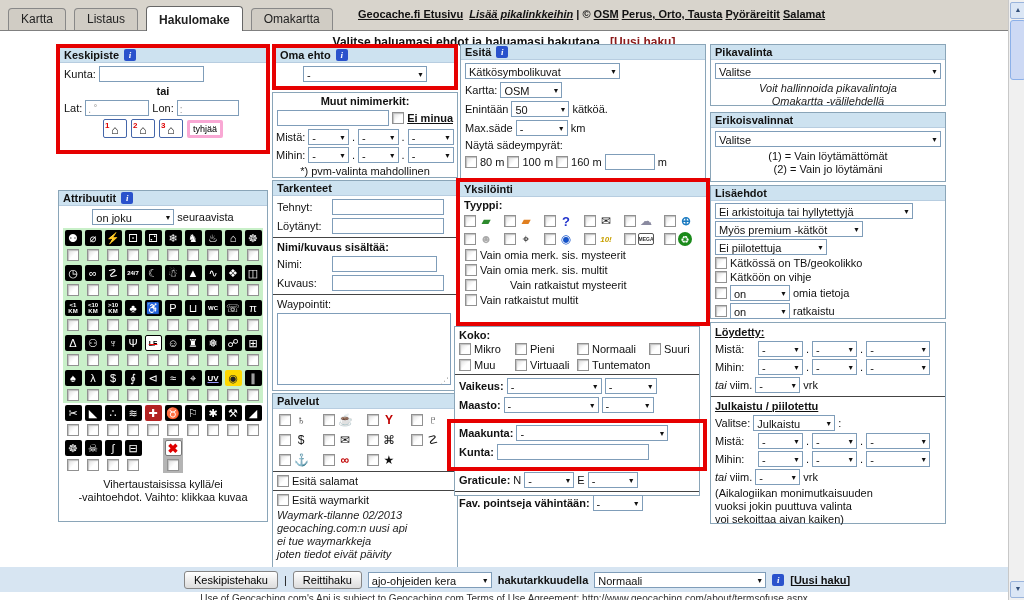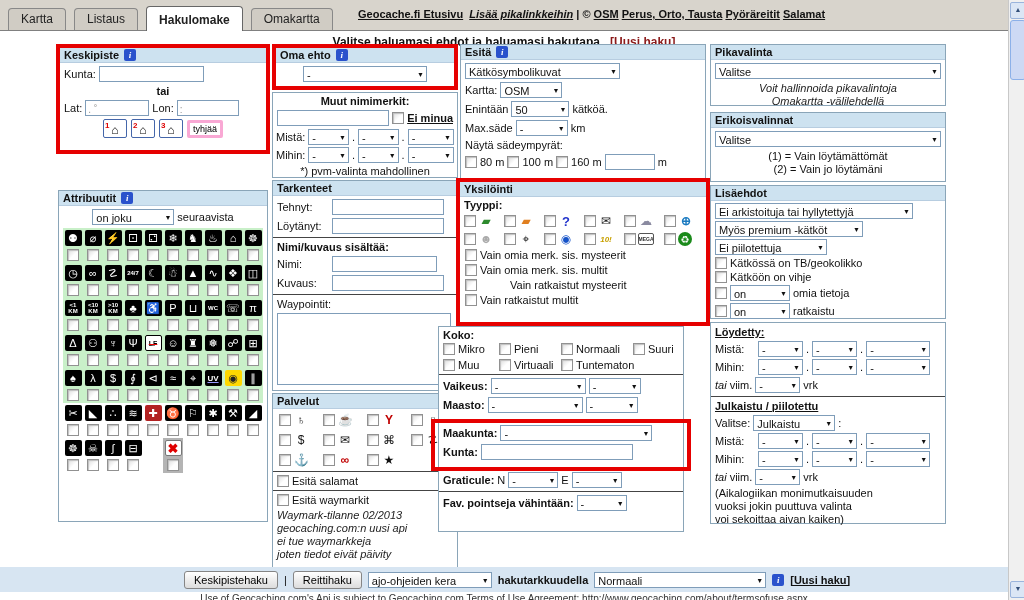--- a/index.html
+++ b/index.html
@@ -526,20 +526,23 @@
           <span class="ic"></span>
           <span class="cb"></span>
         </div>
 
         <div class="acell" data-c="n">
           <span class="ic"></span>
           <span class="cb"></span>
         </div>
 
     </div>
+    <div class="center" style="margin-top:5px;line-height:13px;">
+      <span>Vihertaustaisissa kyllä/ei</span><br><span>-vaihtoehdot. Vaihto: klikkaa kuvaa</span>
+    </div>
   </div>
 
   <div class="panel red" style="left:272px;top:44px;width:186px;height:46px;">
     <div class="phead">
       <span>Oma ehto</span>
       <span class="info">i</span>
     </div>
     <div class="row" style="justify-content:center;">
       <span class="sel w120"><span>-</span></span>
     </div>
@@ -815,21 +818,21 @@
         </div>
 
         <div class="row" style="margin:3px 5px;">
           <span class="cb"></span>
           <span>Vain ratkaistut multit</span>
         </div>
 
     </div>
   </div>
 
-  <div class="panel" style="left:438px;top:326px;width:246px;height:206px;">
+  <div class="panel" style="left:454px;top:326px;width:246px;height:170px;">
     <div class="row b" style="margin:2px 4px 0 4px;">
         <span>Koko:</span>
       </div>
     <div class="kgrid">
 
         <span class="kitem">
           <span class="cb"></span>
           <span>Mikro</span>
         </span>
 

